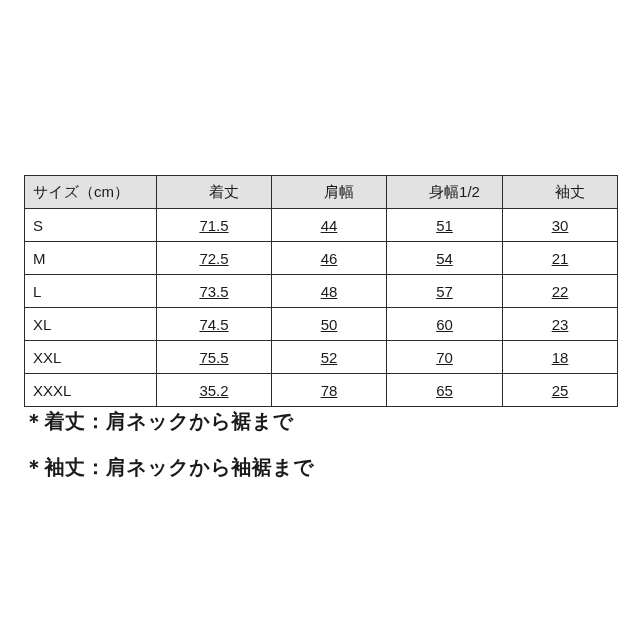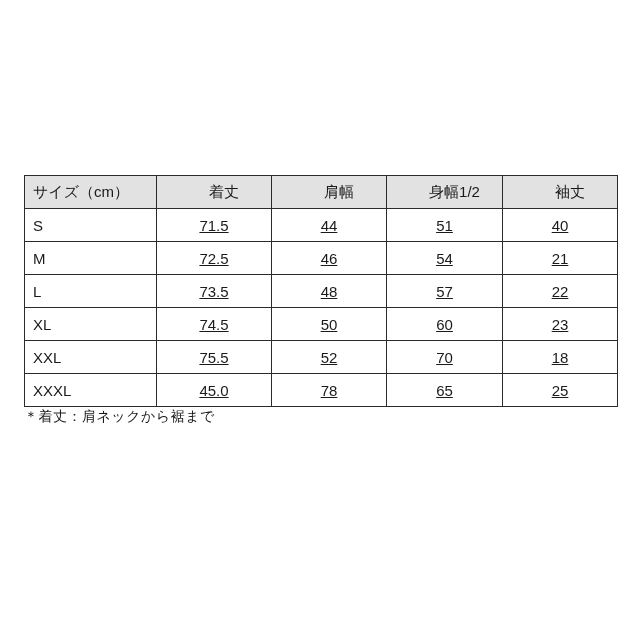--- a/index.html
+++ b/index.html
@@ -60,24 +60,25 @@
     background: #ffffff;
     text-decoration: underline;
   }
   .notes {
     position: absolute;
     left: 24px;
     top: 406px;
     width: 592px;
   }
   .note-line {
-    font-size: 14px;
+    font-size: 20px;
     line-height: 1.5;
     margin-bottom: 16px;
     letter-spacing: 0.5px;
+    font-weight: bold;
   }
 </style>
 </head>
 <body>
 
 <div class="page">
 
   <div class="table-wrap">
     <table class="size-table">
       <thead>
@@ -88,21 +89,21 @@
           <th class="col-measure" style="width:116px">身幅1/2</th>
           <th class="col-measure" style="width:115px">袖丈</th>
         </tr>
       </thead>
       <tbody>
         <tr>
           <td class="cell-size">S</td>
           <td class="cell-value">71.5</td>
           <td class="cell-value">44</td>
           <td class="cell-value">51</td>
-          <td class="cell-value">40</td>
+          <td class="cell-value">30</td>
         </tr>
         <tr>
           <td class="cell-size">M</td>
           <td class="cell-value">72.5</td>
           <td class="cell-value">46</td>
           <td class="cell-value">54</td>
           <td class="cell-value">21</td>
         </tr>
         <tr>
           <td class="cell-size">L</td>
@@ -120,26 +121,27 @@
         </tr>
         <tr>
           <td class="cell-size">XXL</td>
           <td class="cell-value">75.5</td>
           <td class="cell-value">52</td>
           <td class="cell-value">70</td>
           <td class="cell-value">18</td>
         </tr>
         <tr>
           <td class="cell-size">XXXL</td>
-          <td class="cell-value">45.0</td>
+          <td class="cell-value">35.2</td>
           <td class="cell-value">78</td>
           <td class="cell-value">65</td>
           <td class="cell-value">25</td>
         </tr>
       </tbody>
     </table>
   </div>
 
   <div class="notes">
     <div class="note-line">＊着丈：肩ネックから裾まで</div>
+    <div class="note-line">＊袖丈：肩ネックから袖裾まで</div>
   </div>
 
 </div>
 
 </body></html>

